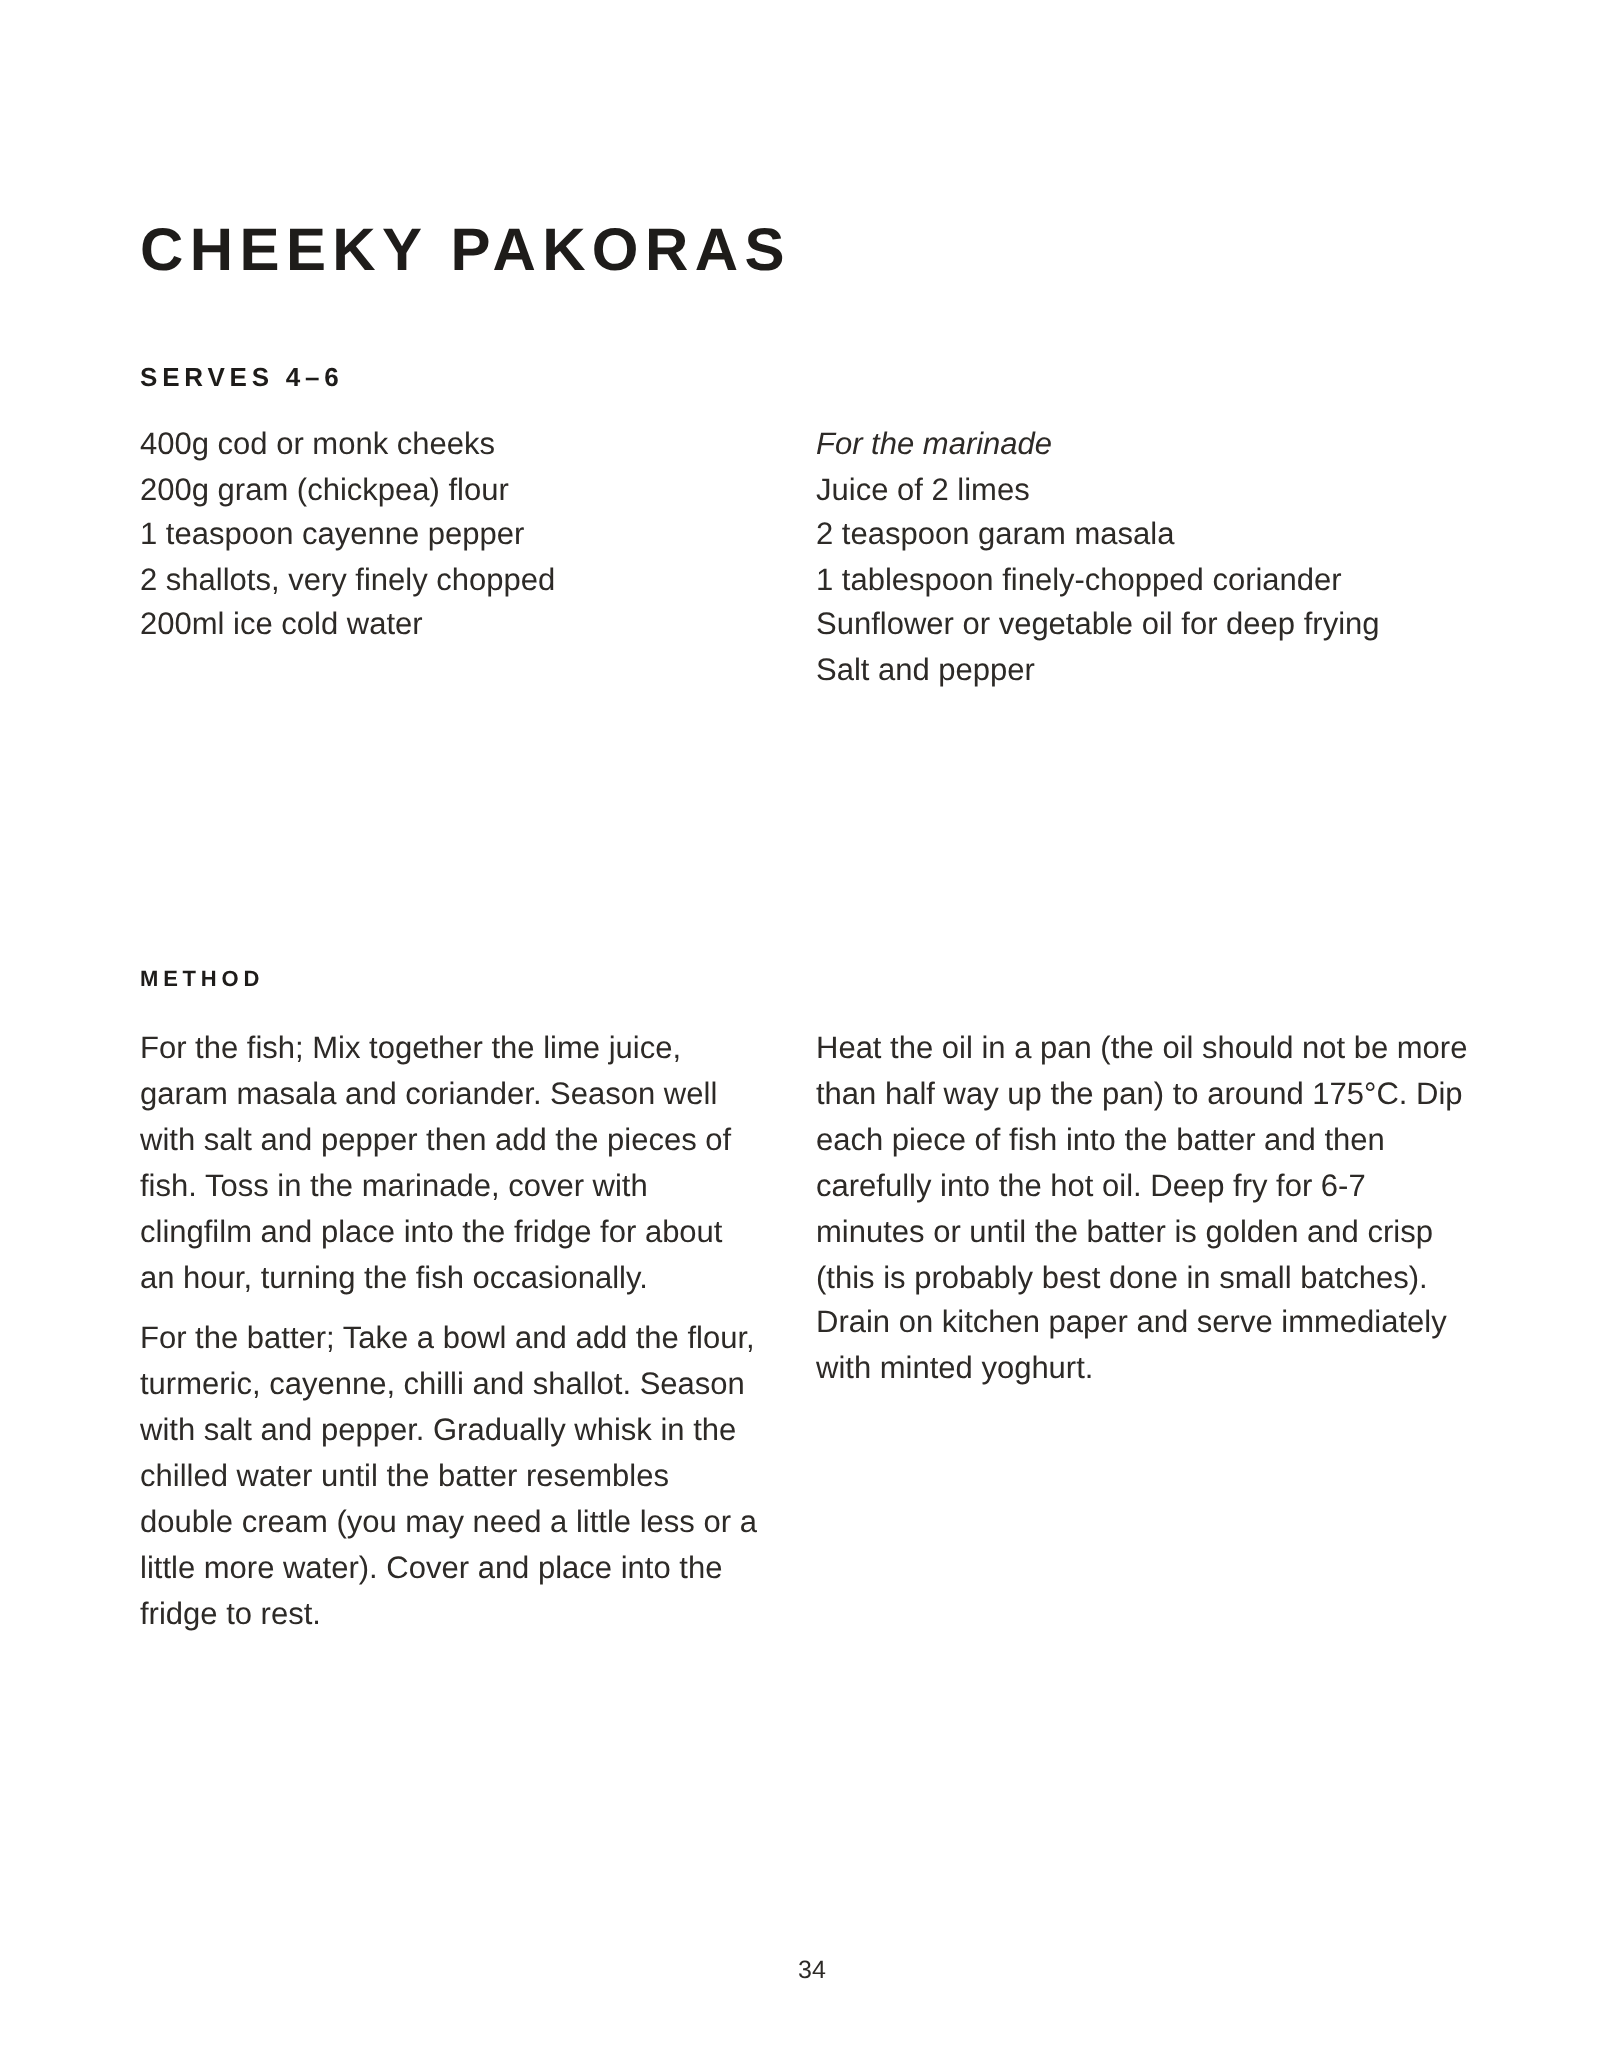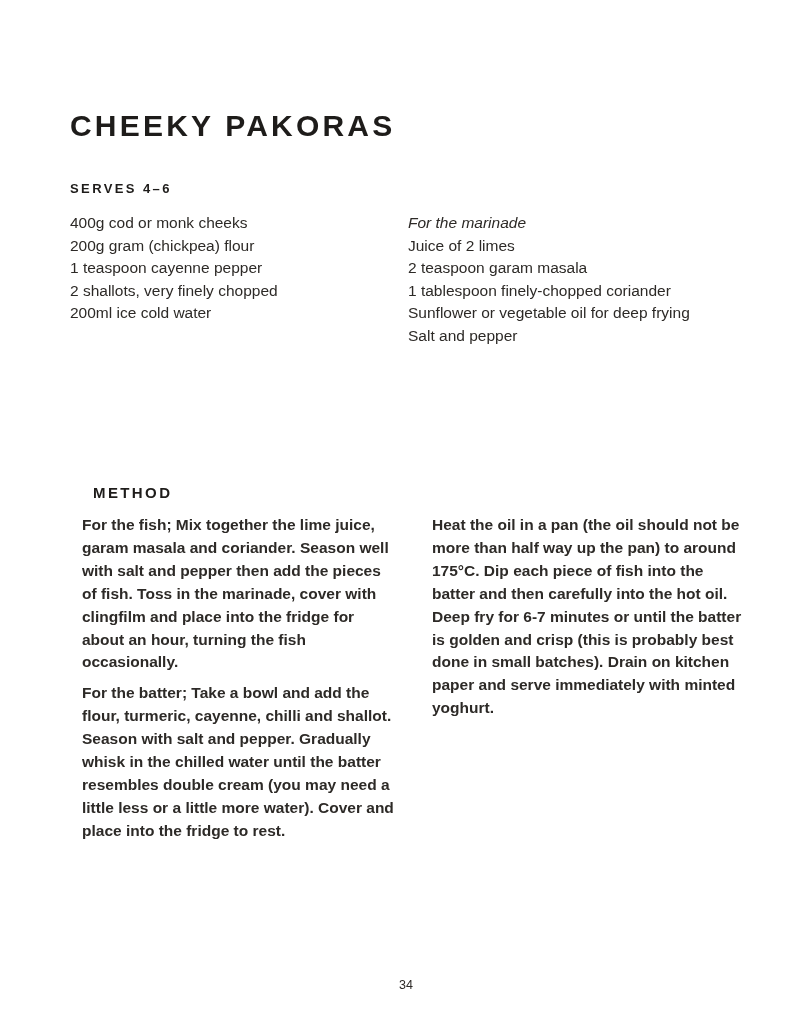--- a/index.html
+++ b/index.html
@@ -52,35 +52,33 @@
   .marinade-heading {
     font-size: 15.5px;
     line-height: 22.6px;
     font-style: italic;
     color: #2d2a27;
   }
   .method-heading {
     position: absolute;
     left: 68px;
     top: 484px;
-    font-size: 15px;
+    font-size: 11px;
     font-weight: 700;
     letter-spacing: 2.4px;
     color: #1e1c1a;
-    margin-left: 23px;
   }
   .method-grid {
     position: absolute;
-    left: 80px;
+    left: 68px;
     top: 514px;
     width: 668px;
     display: grid;
     grid-template-columns: 338px 1fr;
-    column-gap: 12px;
-    font-weight: bold;
+    column-gap: 0;
   }
   .method-col-left { padding-right: 26px; }
   .method-col-right { padding-right: 4px; }
   .method-col p {
     font-size: 15.5px;
     line-height: 22.9px;
     color: #2d2a27;
     margin-bottom: 8px;
   }
   .page-number {

